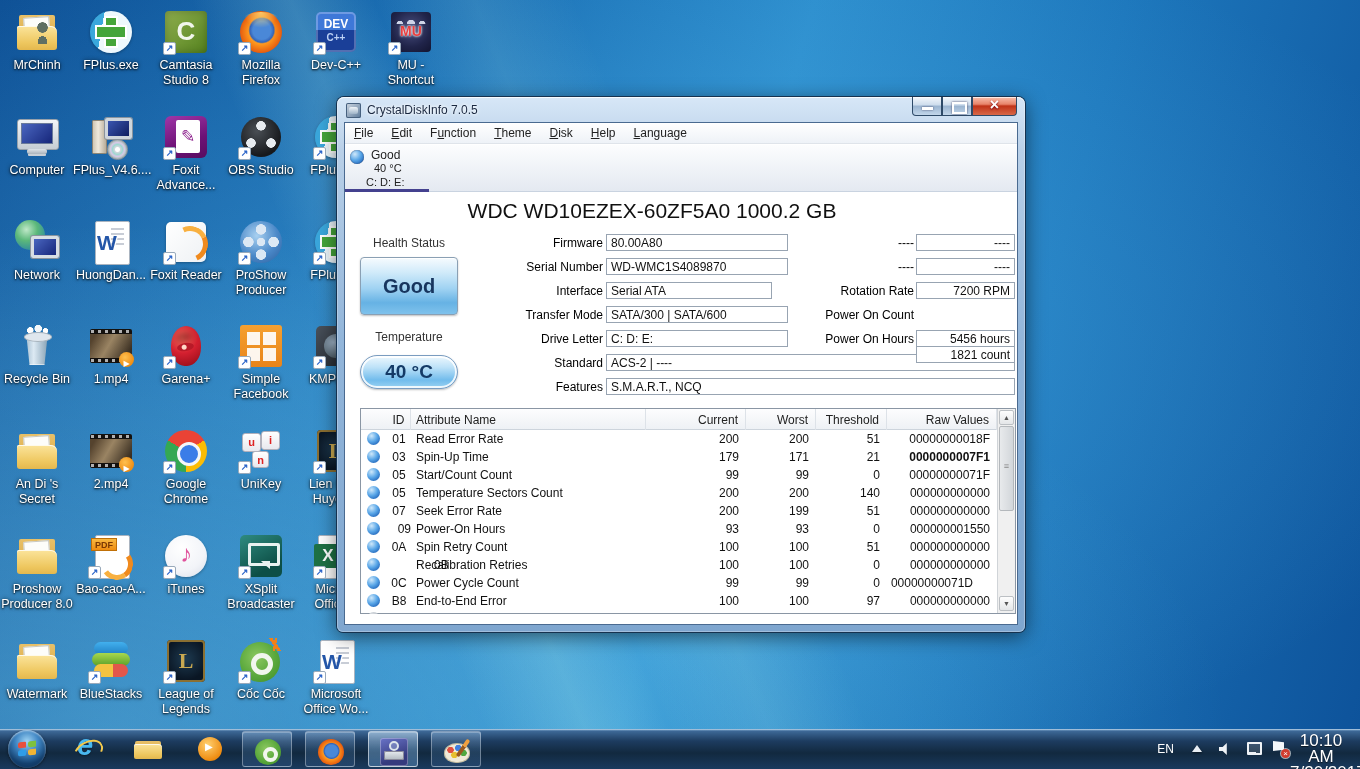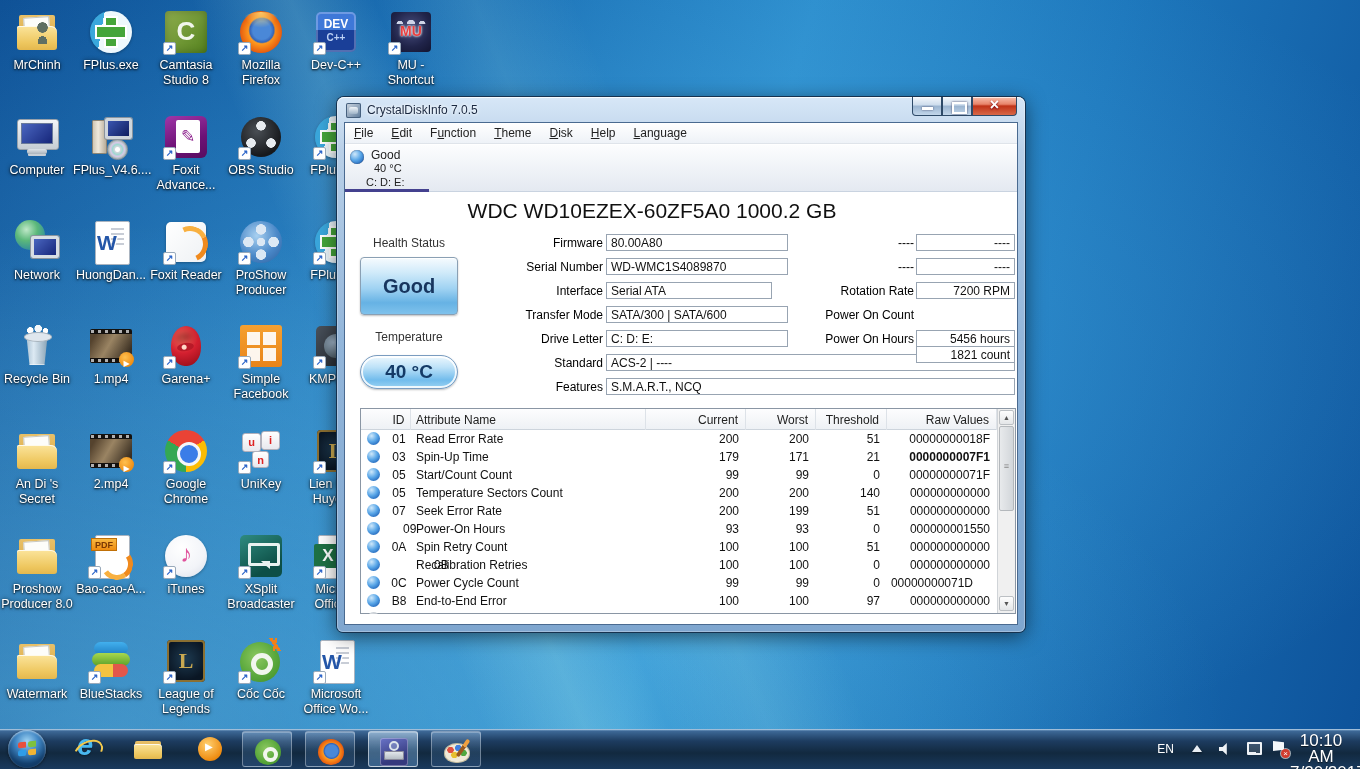--- a/index.html
+++ b/index.html
@@ -680,21 +680,21 @@
                 <span class="rorb"></span>
                 <span class="tc" style="left: 26px; width: 24px; text-align: center;">07</span>
                 <span class="tc" style="left: 50px; width: 235px; padding-left: 5px;">Seek Error Rate</span>
                 <span class="tc num" style="left: 285px; width: 100px; padding-right: 7px;">200</span>
                 <span class="tc num" style="left: 385px; width: 70px; padding-right: 7px;">199</span>
                 <span class="tc num" style="left: 455px; width: 71px; padding-right: 7px;">51</span>
                 <span class="tc num" style="left: 526px; width: 110px; padding-right: 7px;">000000000000</span>
               </div>
               <div class="trow" style="top: 111px;">
                 <span class="rorb"></span>
-                <span class="tc" style="left: 26px; width: 24px; text-align: left; margin-left: 16px;">09</span>
+                <span class="tc" style="left: 26px; width: 24px; text-align: right;">09</span>
                 <span class="tc" style="left: 50px; width: 235px; padding-left: 5px;">Power-On Hours</span>
                 <span class="tc num" style="left: 285px; width: 100px; padding-right: 7px;">93</span>
                 <span class="tc num" style="left: 385px; width: 70px; padding-right: 7px;">93</span>
                 <span class="tc num" style="left: 455px; width: 71px; padding-right: 7px;">0</span>
                 <span class="tc num" style="left: 526px; width: 110px; padding-right: 7px;">000000001550</span>
               </div>
               <div class="trow" style="top: 129px;">
                 <span class="rorb"></span>
                 <span class="tc" style="left: 26px; width: 24px; text-align: center;">0A</span>
                 <span class="tc" style="left: 50px; width: 235px; padding-left: 5px;">Spin Retry Count</span>

